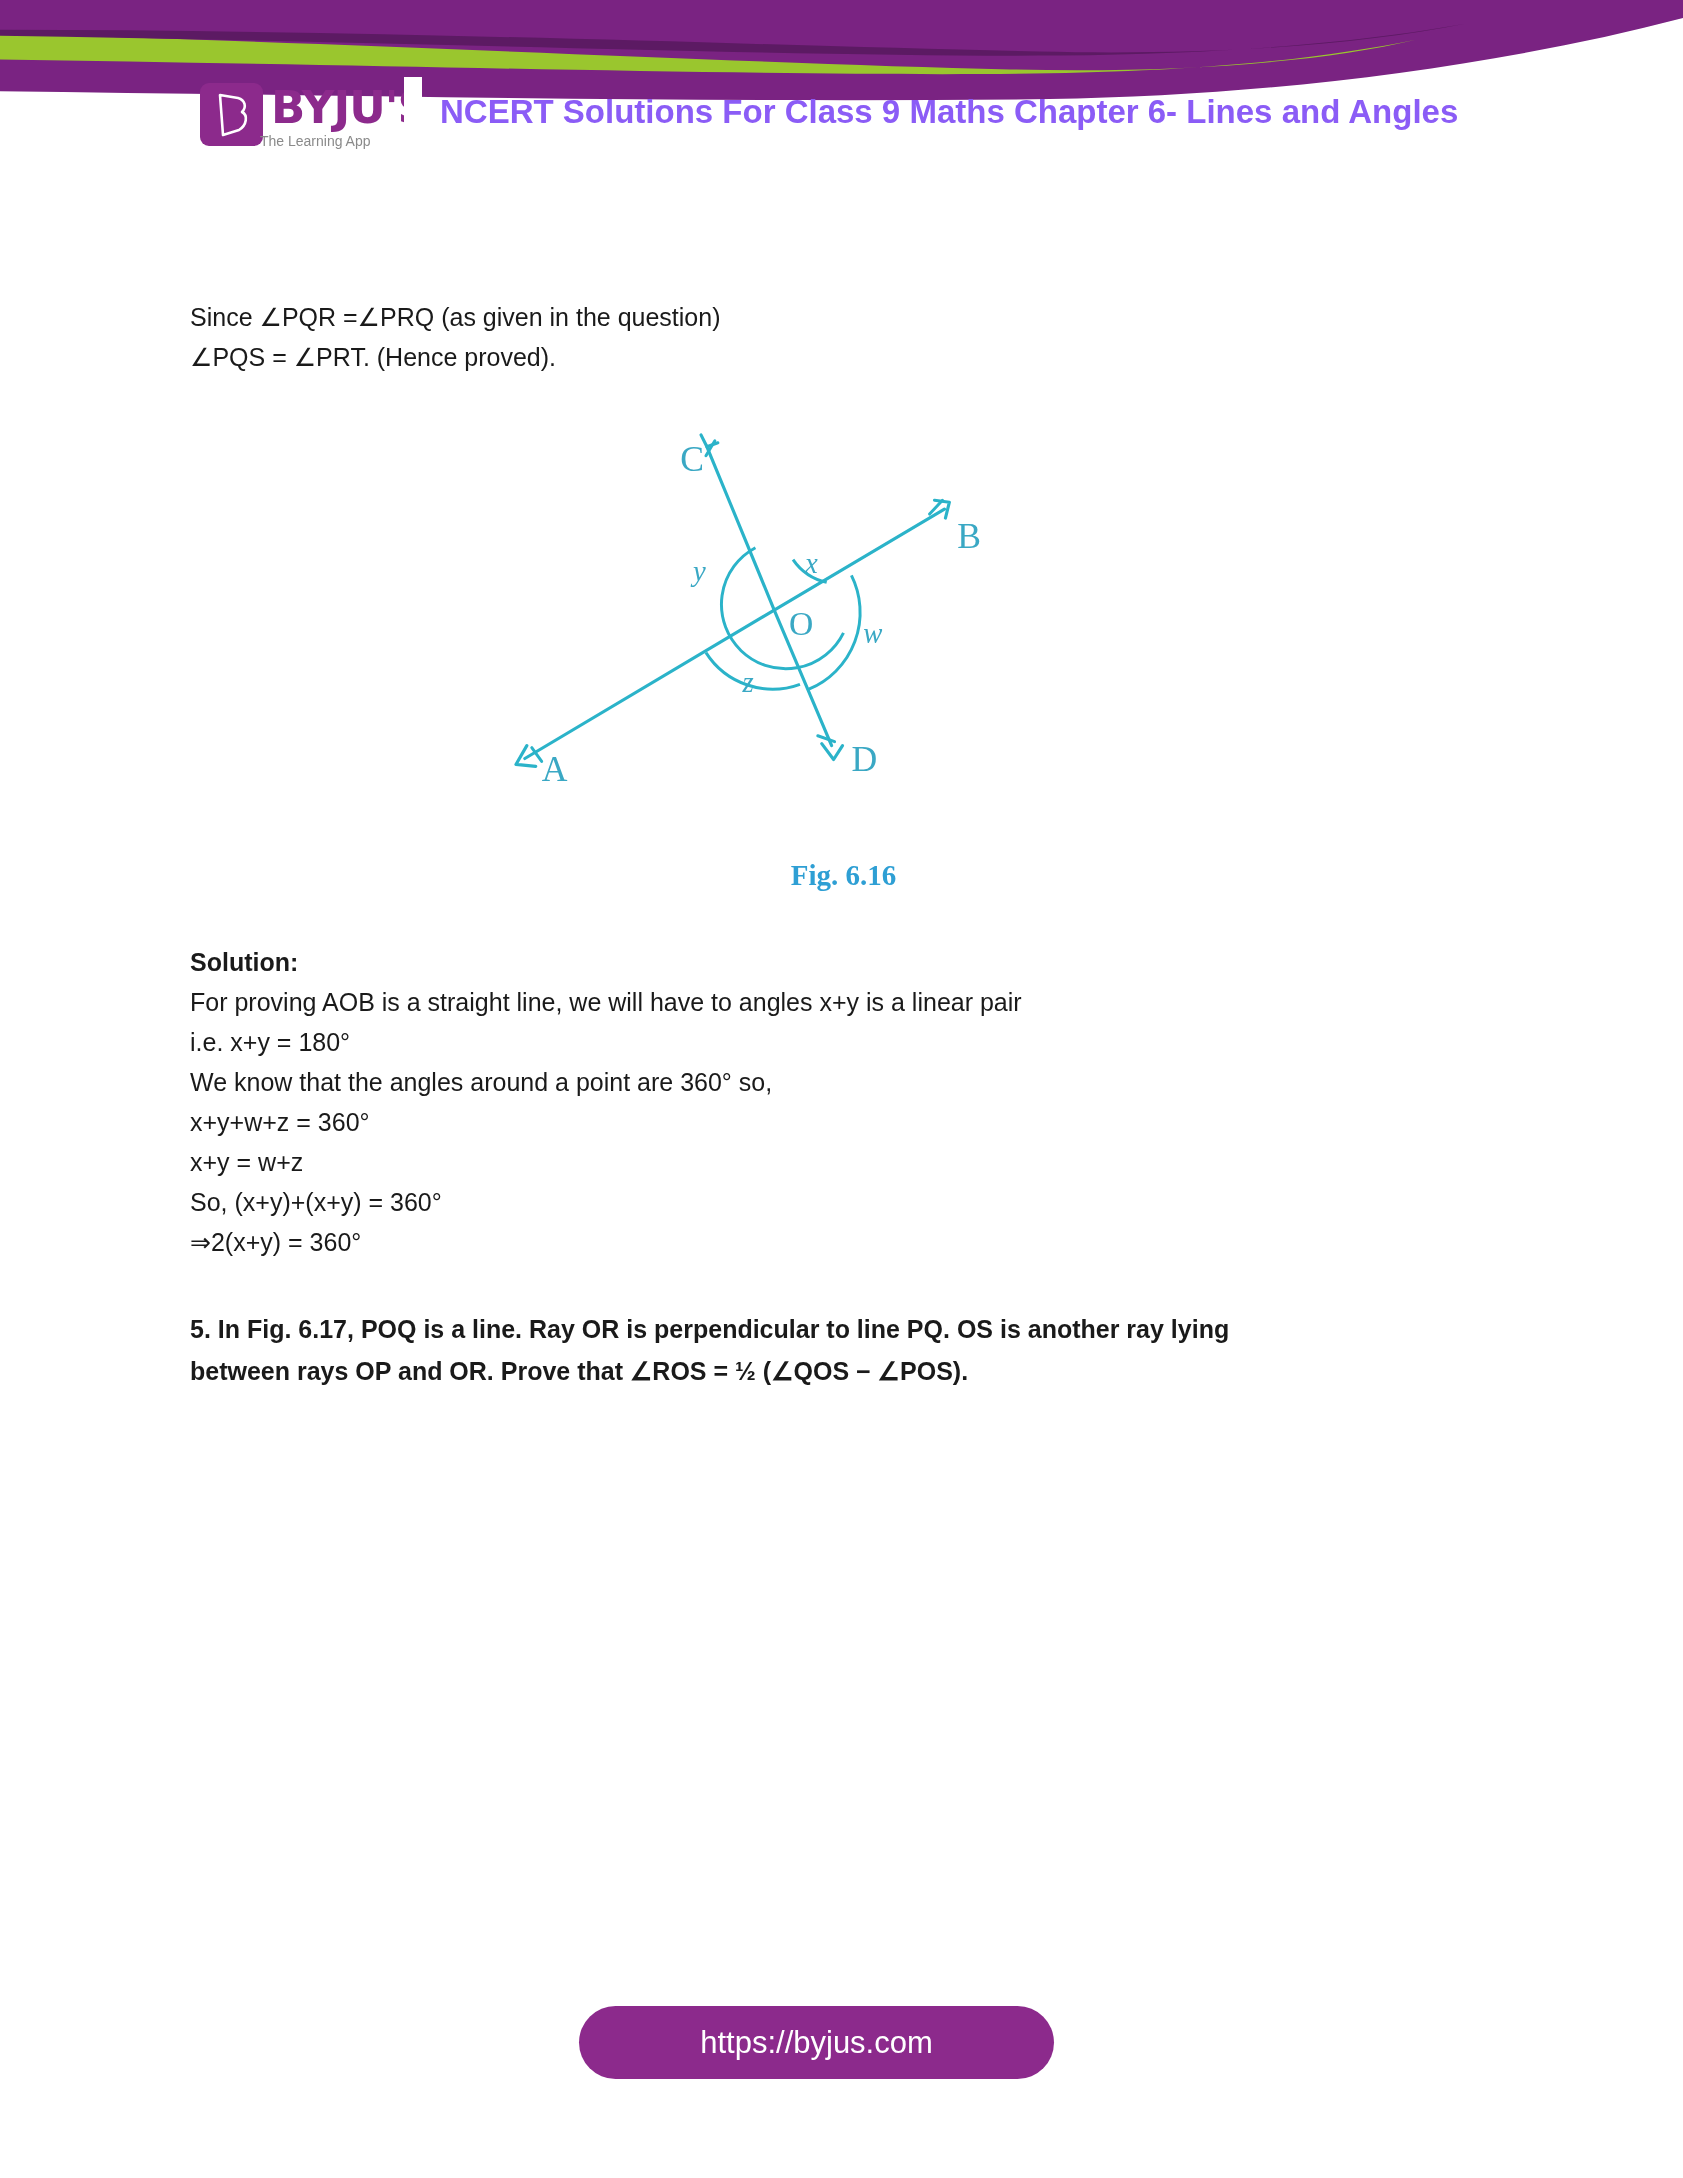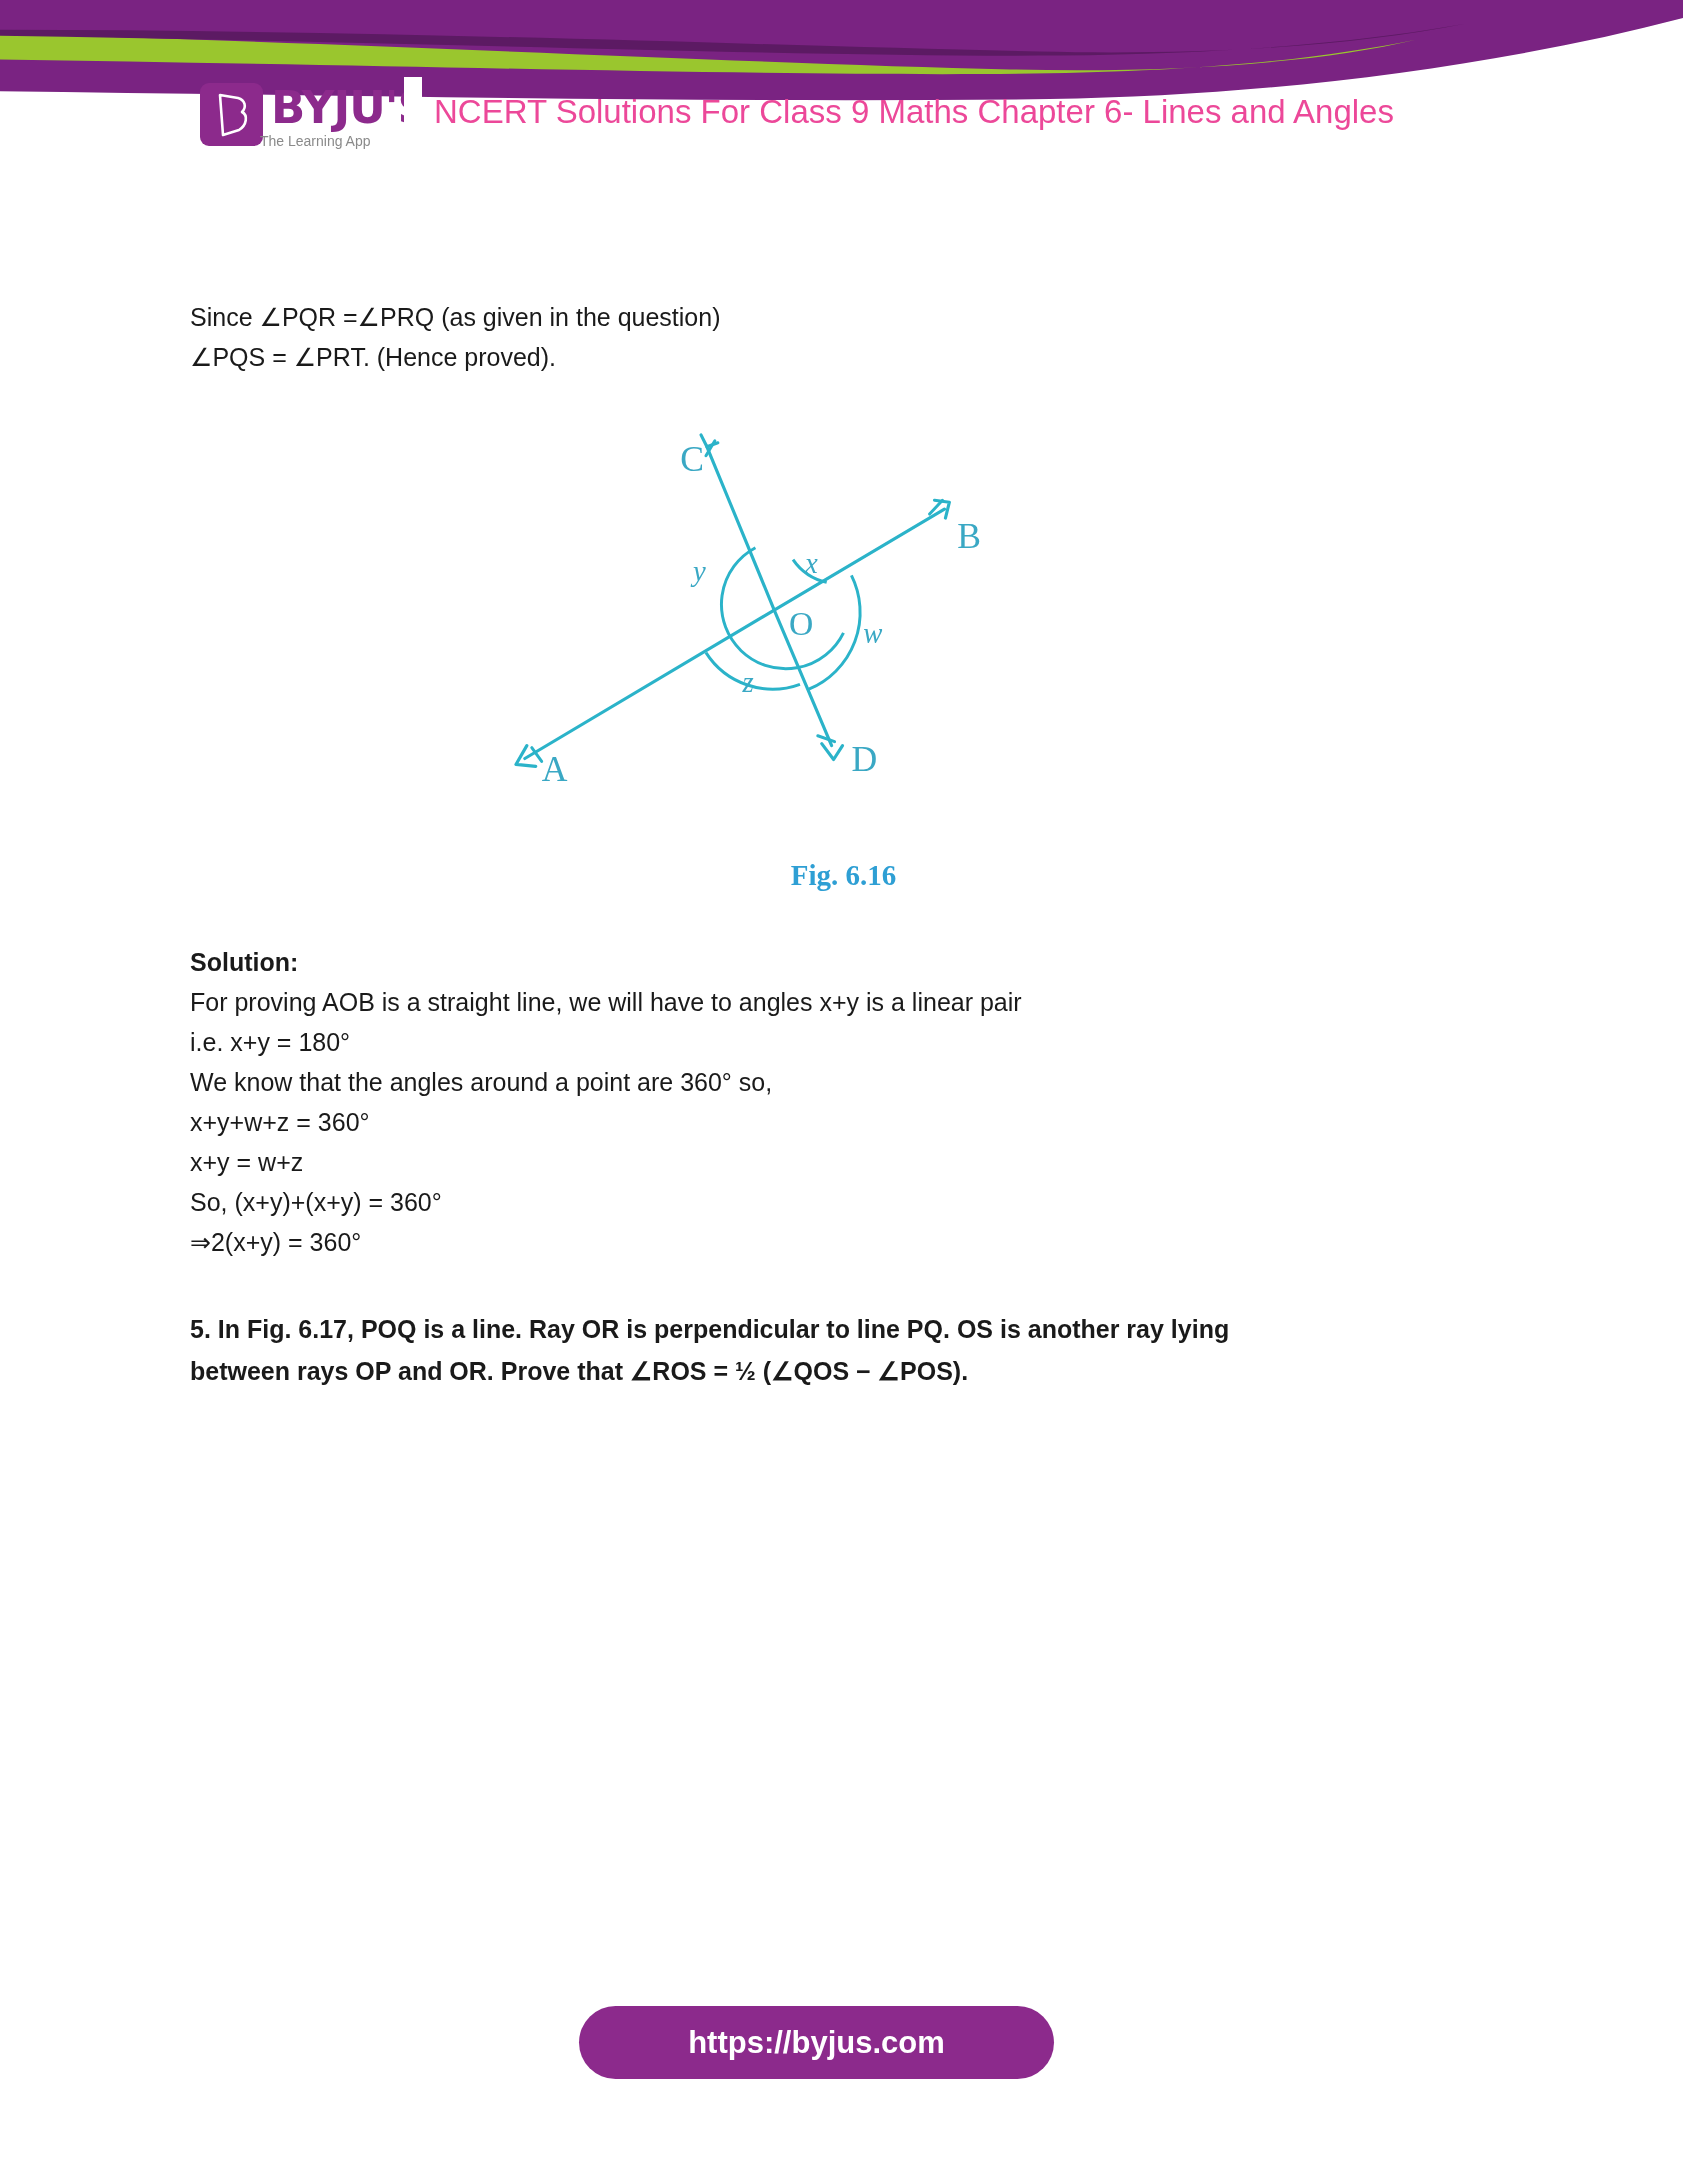--- a/index.html
+++ b/index.html
@@ -48,26 +48,26 @@
   .logo-sub{
     position:absolute;left:76px;top:56px;
     font-family:Liberation Sans, sans-serif;
     font-size:14px;color:#8a8a8a;white-space:nowrap;
   }
   .logo-fade{
     position:absolute;left:220px;top:0;width:20px;height:91px;
     background:#ffffff;
   }
   .doc-title{
-    margin-left:12px;
-    font-family:"Liberation Sans", sans-serif;
-    font-weight:normal;
+    margin-left:18px;
+    font-family:"Liberation Sans", sans-serif;
+    font-weight:bold;
     font-size:33px;
     line-height:45px;
-    color:#ec4899;
+    color:#8b5cf6;
     width:1079px;
     padding-top:12px;
   }
 
   
   .content{
     position:absolute;left:190px;top:297px;width:1307px;
     font-family:"Liberation Sans", sans-serif;
     font-size:25px;
     line-height:40px;
@@ -96,21 +96,21 @@
     font-size:29px;
     color:#2e9fd4;
   }
 
   
   .footer{
     position:absolute;left:579px;top:2006px;
     width:475px;height:73px;
     background:#8c2a8c;
     border-radius:37px;
-    display:flex;align-items:center;justify-content:center;font-weight:bold;
+    display:flex;align-items:center;justify-content:center;
   }
   .footer-link{
     font-family:"Liberation Sans", sans-serif;
     font-size:31px;color:#ffffff;letter-spacing:0px;
   }
 </style>
 </head>
 <body>
 
 <div class="page">

